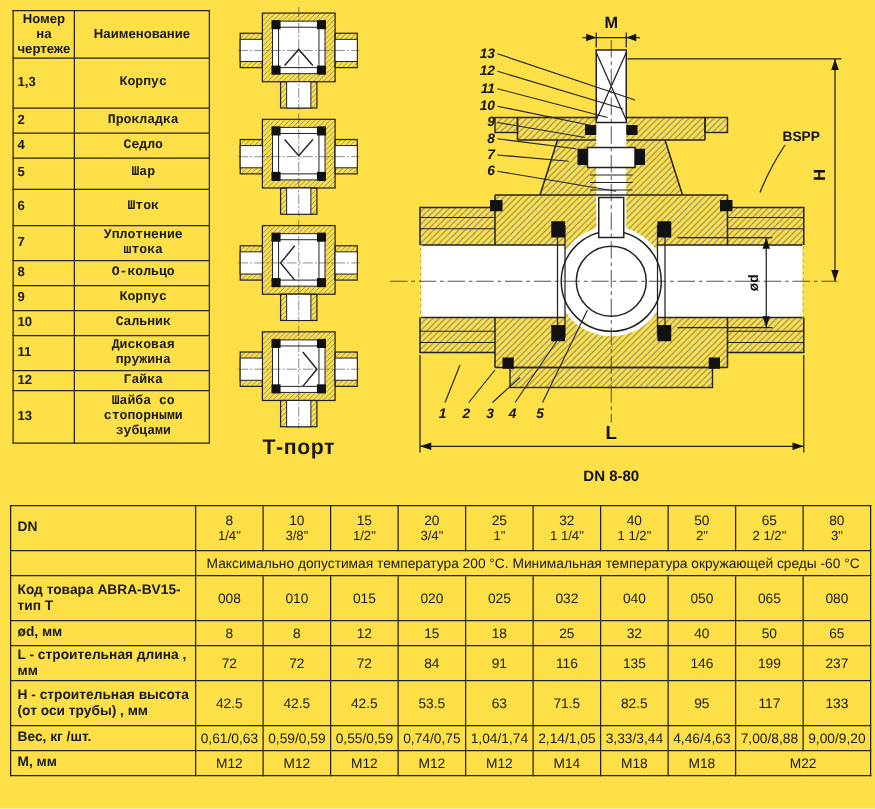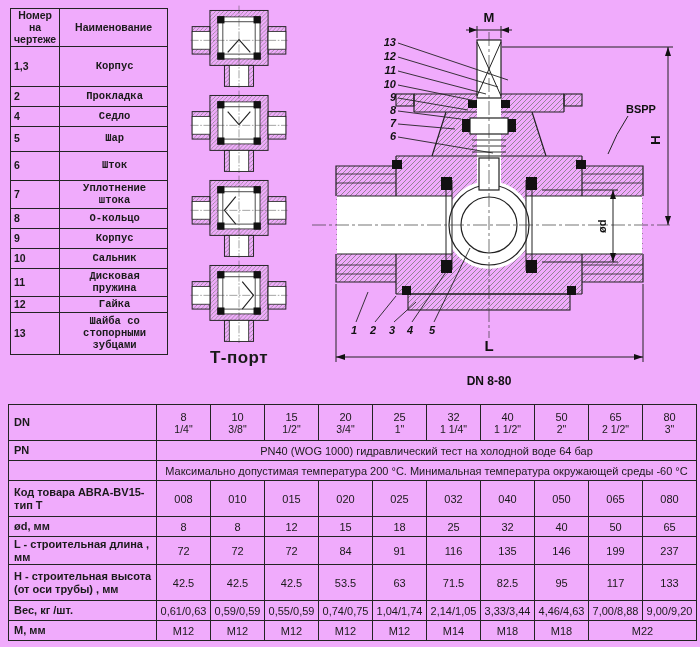--- a/index.html
+++ b/index.html
@@ -1,17 +1,17 @@
 <!DOCTYPE html>
 <html><head>
 <meta charset="utf-8">
 <style>
   html,body{margin:0;padding:0;background:#ffffff;}
   body{width:700px;height:647px;position:relative;font-family:"Liberation Sans",sans-serif;color:#1a1a1a;}
-  .page{position:relative;width:700px;height:647px;overflow:hidden;background:#f0abfc;}
+  .page{position:relative;width:700px;height:647px;overflow:hidden;background:#fde047;}
 
   table{border-collapse:collapse;}
 
   
   .parts{position:absolute;left:10px;top:8px;width:158px;font-size:10.5px;font-weight:bold;line-height:1.12;}
   .parts th,.parts td{border:1.7px solid #232323;padding:1px 3px;vertical-align:middle;}
   .parts th{text-align:center;}
   .parts td.num{width:42px;text-align:left;}
   .parts td.nm{text-align:center;padding-left:5px;font-family:Liberation Mono, monospace;}
   .rh-head{height:34px}.rh-xl{height:40px}.rh-l{height:29px}.rh-m{height:25px}
@@ -318,24 +318,20 @@
         <td>
             <div>65</div>
             <div class="dn-in">2 1/2"</div>
           </td>
         <td>
             <div>80</div>
             <div class="dn-in">3"</div>
           </td>
       </tr>
       <tr class="sr-1">
-        <th>PN</th>
-        <td colspan="10">PN40 (WOG 1000)  гидравлический тест на холодной воде 64 бар</td>
-      </tr>
-      <tr class="sr-1">
         <th></th>
         <td colspan="10">Максимально допустимая температура 200 °C.  Минимальная температура окружающей среды -60 °C</td>
       </tr>
       <tr class="sr-2">
         <th>Код товара ABRA-BV15-тип Т</th>
         <td>008</td>
         <td>010</td>
         <td>015</td>
         <td>020</td>
         <td>025</td>

